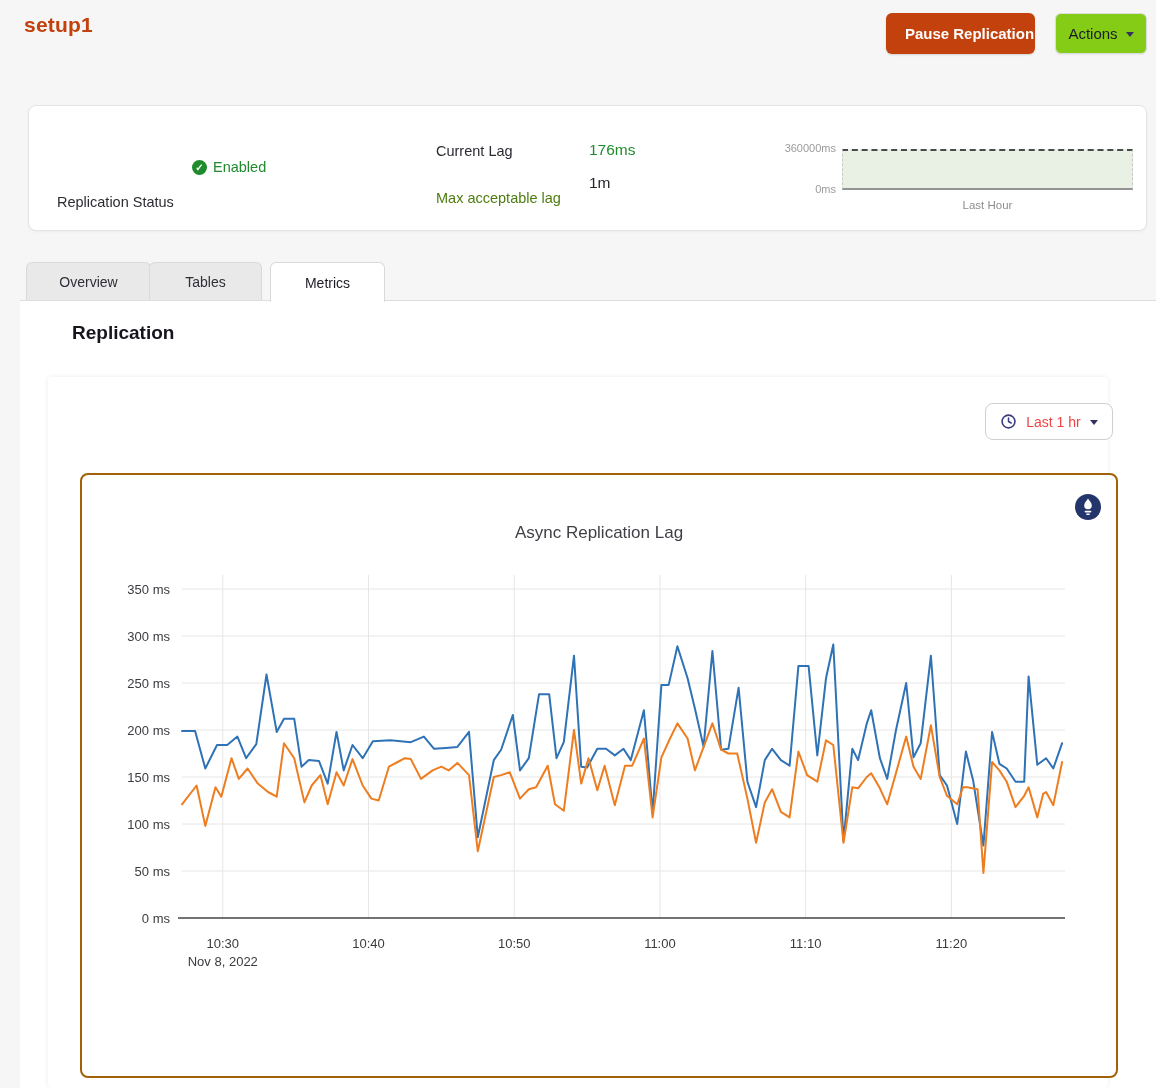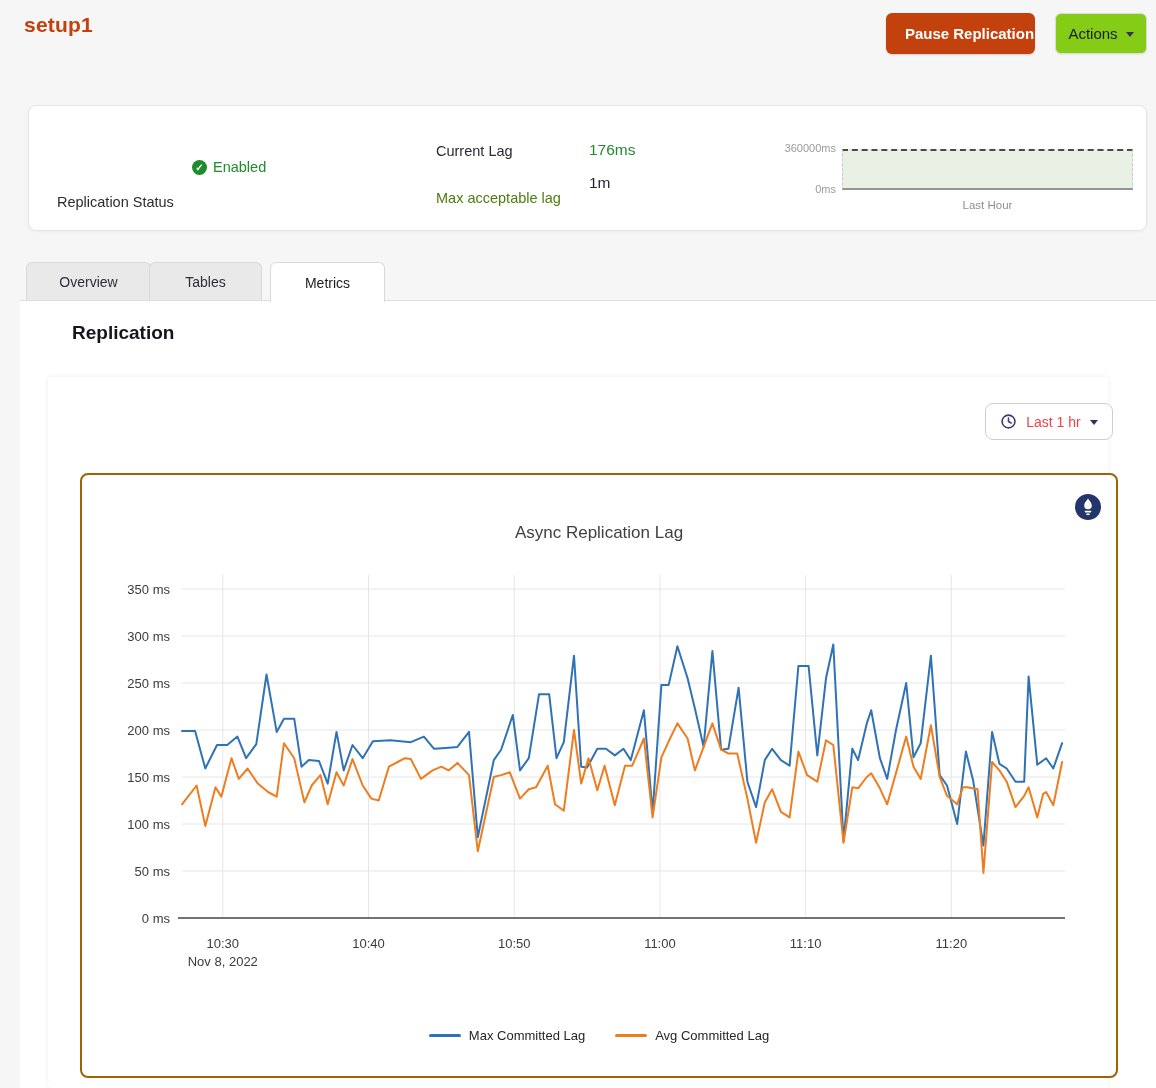--- a/index.html
+++ b/index.html
@@ -178,25 +178,15 @@
         <text x="88" y="123" text-anchor="end" font-size="13" fill="#3a3a3f" font-family="Liberation Sans, sans-serif">250 ms</text>
         <line x1="100" y1="71" x2="983" y2="71" stroke="#e6e6e6" stroke-width="1"></line>
         <text x="88" y="76" text-anchor="end" font-size="13" fill="#3a3a3f" font-family="Liberation Sans, sans-serif">300 ms</text>
         <line x1="100" y1="24" x2="983" y2="24" stroke="#e6e6e6" stroke-width="1"></line>
         <text x="88" y="29" text-anchor="end" font-size="13" fill="#3a3a3f" font-family="Liberation Sans, sans-serif">350 ms</text>
         <line x1="96" y1="353" x2="983" y2="353" stroke="#444444" stroke-width="1.4"></line>
         <polyline points="100.0,165.9 113.1,165.9 123.3,203.5 135.0,180.0 145.2,180.0 155.4,171.6 164.1,193.2 174.3,179.1 184.5,109.5 194.7,166.9 202.0,153.7 212.2,153.7 219.5,201.7 226.8,195.1 237.0,196.0 245.7,218.6 254.5,166.9 261.7,205.4 270.5,180.0 280.7,193.2 290.9,176.3 308.4,175.3 328.8,177.2 341.9,171.6 352.1,183.8 363.7,182.9 375.4,181.9 387.0,166.9 395.8,272.2 411.8,195.1 419.1,184.7 430.8,150.0 438.0,205.4 446.8,193.2 457.0,129.3 467.2,129.3 474.5,193.2 481.8,177.2 492.0,90.7 499.2,201.7 505.1,202.6 515.3,183.8 524.0,183.8 532.8,190.4 541.5,183.8 548.8,195.1 561.9,145.3 570.6,247.7 579.4,119.9 586.7,119.9 595.4,81.3 605.6,113.3 612.9,143.4 621.6,181.9 630.4,86.0 639.1,184.7 646.4,183.8 656.6,122.7 665.4,216.7 674.1,242.1 682.8,195.1 690.1,183.8 698.9,195.1 707.6,200.7 716.4,101.1 726.6,101.1 735.3,190.4 744.0,113.3 751.3,79.5 761.5,275.9 770.3,183.8 776.1,195.1 784.8,158.4 789.2,145.3 797.9,193.2 805.2,213.9 814.0,165.0 824.2,118.0 831.5,192.3 838.7,178.2 848.9,90.7 857.7,210.1 865.0,220.5 875.2,259.0 883.9,186.6 891.2,215.8 901.4,280.6 910.1,166.9 917.4,198.8 924.7,203.5 933.5,216.7 942.2,216.7 946.6,111.4 955.3,199.8 964.1,193.2 971.3,203.5 980.1,178.2" fill="none" stroke="#2f72b5" stroke-width="2" stroke-linejoin="round" stroke-linecap="round"></polyline>
         <polyline points="100.0,239.3 114.6,220.5 123.3,260.9 133.5,222.3 139.3,231.7 149.5,193.2 156.8,213.9 165.6,203.5 175.8,218.6 186.0,227.0 194.7,231.7 202.0,178.2 212.2,193.2 222.4,237.4 229.7,220.5 238.4,210.1 245.7,239.3 254.5,207.3 261.7,220.5 270.5,194.1 280.7,220.5 289.4,233.6 296.7,235.5 306.9,201.7 315.7,197.0 322.9,193.2 328.8,194.1 339.0,213.9 350.6,205.4 359.4,201.7 366.6,205.4 375.4,197.9 387.0,210.1 395.8,286.3 411.8,212.0 419.1,210.1 427.8,207.3 438.0,233.6 446.8,224.2 454.1,222.3 465.7,200.7 473.0,239.3 481.8,245.8 492.0,165.0 499.2,218.6 506.5,193.2 515.3,225.2 522.6,200.7 532.8,240.2 543.0,200.7 550.2,200.7 557.5,183.8 561.9,173.5 570.6,252.4 579.4,192.3 586.7,176.3 595.4,158.4 605.6,173.5 612.9,205.4 630.4,158.4 639.1,184.7 646.4,188.5 655.2,188.5 665.4,233.6 674.1,277.8 682.8,237.4 690.1,224.2 698.9,246.8 707.6,252.4 716.4,186.6 725.1,210.1 735.3,216.7 744.0,175.3 751.3,180.0 761.5,277.8 770.3,222.3 776.1,223.3 784.8,212.0 789.2,208.2 797.9,223.3 805.2,239.3 824.2,171.6 831.5,201.7 838.7,213.9 848.9,160.3 857.7,212.0 865.0,230.8 875.2,239.3 881.0,222.3 885.4,222.3 895.6,224.2 901.4,307.9 910.1,197.0 917.4,205.4 924.7,216.7 933.5,242.1 942.2,230.8 946.6,222.3 955.3,252.4 961.1,228.9 964.1,227.0 971.3,240.2 980.1,197.0" fill="none" stroke="#ee7d20" stroke-width="2" stroke-linejoin="round" stroke-linecap="round"></polyline>
       </svg>
 
-    <div class="abs legend">
-      <div class="legend-item">
-        <span class="legend-swatch" style="background: rgb(47, 114, 181);"></span>
-        <span class="legend-label">Max Committed Lag</span>
-      </div>
-      <div class="legend-item">
-        <span class="legend-swatch" style="background: rgb(238, 125, 32);"></span>
-        <span class="legend-label">Avg Committed Lag</span>
-      </div>
-    </div>
 
   </div>
 </div>
 
 </body></html>

